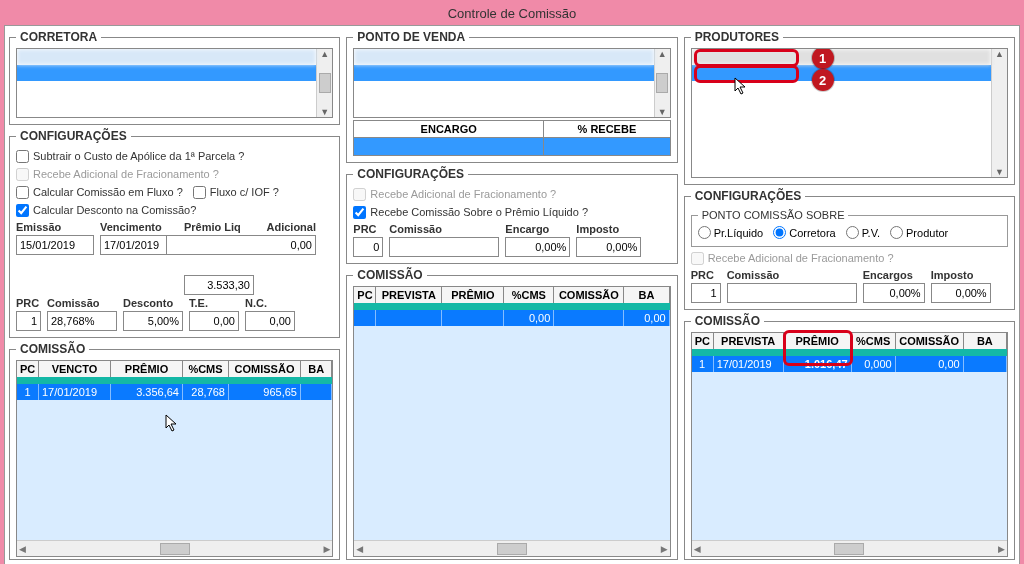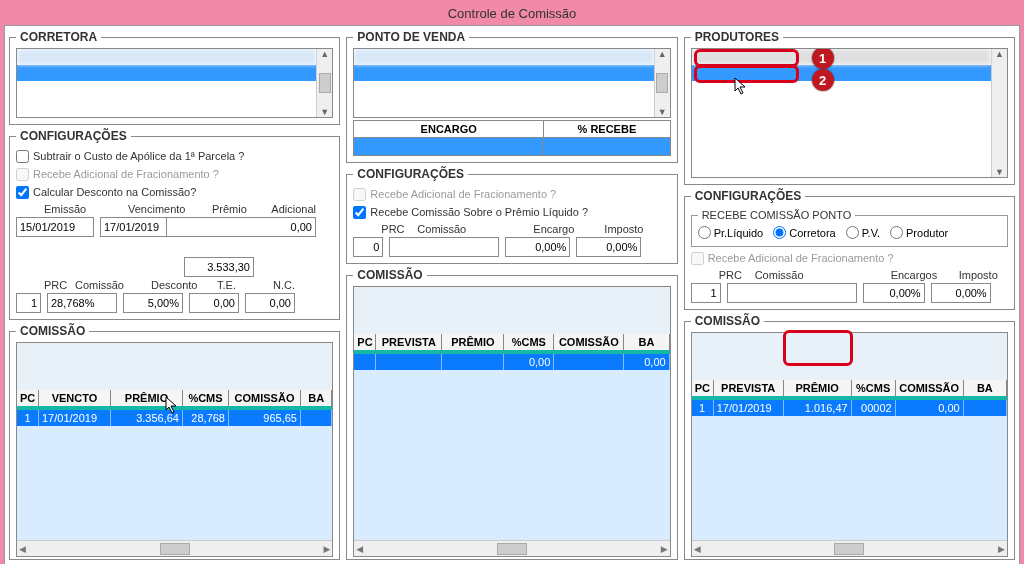--- a/index.html
+++ b/index.html
@@ -21,36 +21,36 @@
   .scroll-v .thumb { background:#cdcdcd; width:12px; flex:0 0 20px; border:1px solid #aaa; margin:1px; }
   .scroll-v span { cursor: default; }
 
   label.cb { display:flex; align-items:center; gap:4px; color:#333; height:18px; }
   label.cb.disabled { color: #9a9a9a; }
   input[type=checkbox] { width:13px; height:13px; margin:0; }
   input[type=radio] { margin: 0 3px 0 0; }
 
   .row-fields { display:flex; gap:6px; margin-top:2px; }
   .fld { display:flex; flex-direction:column; }
-  .fld .lbl { font-weight: normal; color:#333; height:14px;margin-left:28px; }
+  .fld .lbl { font-weight: bold; color:#333; height:14px; }
   .fld input { height:20px; border:1px solid #888; padding:1px 3px; background:#fff; }
   .fld input.right { text-align:right; }
 
   .tbl-small { width:100%; border-collapse:collapse; margin-top:2px; }
   .tbl-small th, .tbl-small td { border:1px solid #888; padding:2px 4px; font-weight:bold; background:#fff; font-size:11px; }
   .tbl-small td.sel { background:#3399ff; height:18px; }
 
   .radios { display:flex; gap:10px; align-items:center; padding:3px 0; flex-wrap:wrap;}
   .radios label { display:flex; align-items:center; white-space:nowrap; }
 
   .com-box { flex:1; display:flex; flex-direction:column; }
   fieldset.com-fs { flex:1; display:flex; flex-direction:column; padding-bottom:2px; }
 
   .grid { flex:1; border:1px solid #888; background:#e8f0f8; display:flex; flex-direction:column; overflow:hidden; }
-  .g-head { display:flex; background:#f5f5f5; border-bottom:4px solid #14b8a6;margin-top:47px; }
+  .g-head { display:flex; background:#f5f5f5; border-bottom:7px solid #14b8a6; }
   .g-head .c { border-right:1px solid #888; padding:2px 3px; font-weight:bold; text-align:center; white-space:nowrap; overflow:hidden; }
   .g-body { flex:1; background:#d9ecff; }
   .g-row { display:flex; background:#0a7aff; color:#fff; }
   .g-row .c { border-right:1px solid rgba(255,255,255,0.5); padding:2px 3px; text-align:right; white-space:nowrap; overflow:hidden; }
   .g-row .c.l { text-align:left; }
   .g-row .c.cnt { text-align:center; }
   .g-scroll-h { height:16px; background:#efefef; border-top:1px solid #ccc; display:flex; align-items:center; justify-content:space-between; padding:0 2px; color:#777; font-size:9px;}
   .g-scroll-h .th { background:#cdcdcd; width:30px; height:12px; border:1px solid #aaa;}
 
   .arrow { font-size:9px; }
@@ -89,20 +89,30 @@
     <fieldset>
       <legend>CONFIGURAÇÕES</legend>
       <label class="cb">
           <input type="checkbox" style="">
           <span>Subtrair o Custo de Apólice da 1ª Parcela ?</span>
         </label>
       <label class="cb disabled">
           <input type="checkbox" disabled="" style="">
           <span>Recebe Adicional de Fracionamento ?</span>
         </label>
+      <div style="display:flex; gap:10px;">
+        <label class="cb">
+            <input type="checkbox" style="">
+            <span>Calcular Comissão em Fluxo ?</span>
+          </label>
+        <label class="cb">
+            <input type="checkbox" style="">
+            <span>Fluxo c/ IOF ?</span>
+          </label>
+      </div>
       <label class="cb">
           <input type="checkbox" checked="" style="">
           <span>Calcular Desconto na Comissão?</span>
         </label>
 
       <div class="row-fields">
         <div class="fld" style="width:78px;">
             <span class="lbl">Emissão</span>
             <input value="15/01/2019" style="">
           </div>
@@ -288,21 +298,21 @@
         <div class="badge" style="left:120px; top:20px;">2</div>
         <svg class="cursor" style="left:42px; top:28px; width:16px; height:20px;" viewBox="0 0 16 20">
             <path d="M1 1 L1 14 L4 11 L7 17 L9 16 L6 10 L11 10 Z" fill="white" stroke="black" stroke-width="1"></path>
           </svg>
       </div>
     </fieldset>
 
     <fieldset>
       <legend>CONFIGURAÇÕES</legend>
       <fieldset class="inner-fs">
-        <legend>RECEBE COMISSÃO PONTO</legend>
+        <legend>PONTO COMISSÃO SOBRE</legend>
         <div class="radios">
           <label>
               <input type="radio" name="rs" style="">
               <span>Pr.Líquido</span>
             </label>
           <label>
               <input type="radio" name="rs" checked="" style="">
               <span>Corretora</span>
             </label>
           <label>
@@ -348,22 +358,22 @@
             <div class="c" style="width:70px;">PREVISTA</div>
             <div class="c" style="width:68px;">PRÊMIO</div>
             <div class="c" style="width:44px;">%CMS</div>
             <div class="c" style="width:68px;">COMISSÃO</div>
             <div class="c" style="flex:1;">BA</div>
           </div>
           <div class="g-body">
             <div class="g-row">
               <div class="c cnt" style="width:22px;">1</div>
               <div class="c l" style="width:70px;">17/01/2019</div>
-              <div class="c" style="width:68px;">1.016,47</div>
-              <div class="c" style="width:44px;">00002</div>
+              <div class="c" style="width:68px;font-weight:bold;">1.016,47</div>
+              <div class="c" style="width:44px;">0,000</div>
               <div class="c" style="width:68px;">0,00</div>
               <div class="c" style="flex:1;"></div>
             </div>
           </div>
           <div class="g-scroll-h">
               <span class="arrow">◀</span>
               <div class="th"></div>
               <span class="arrow">▶</span>
             </div>
         </div>

